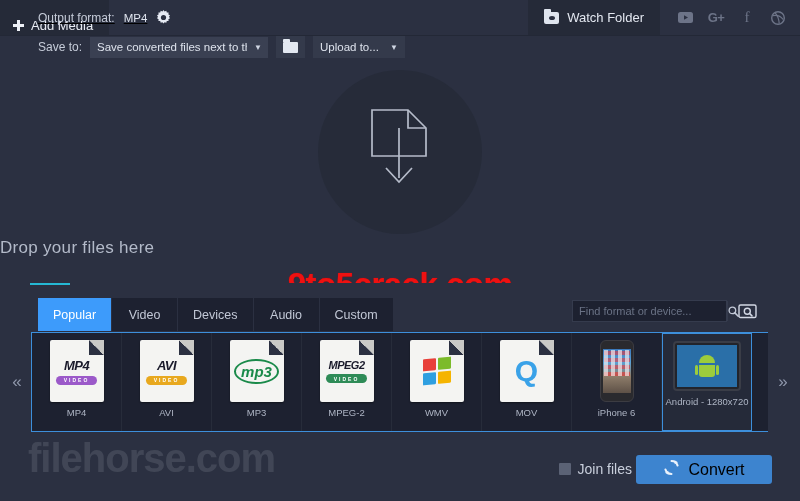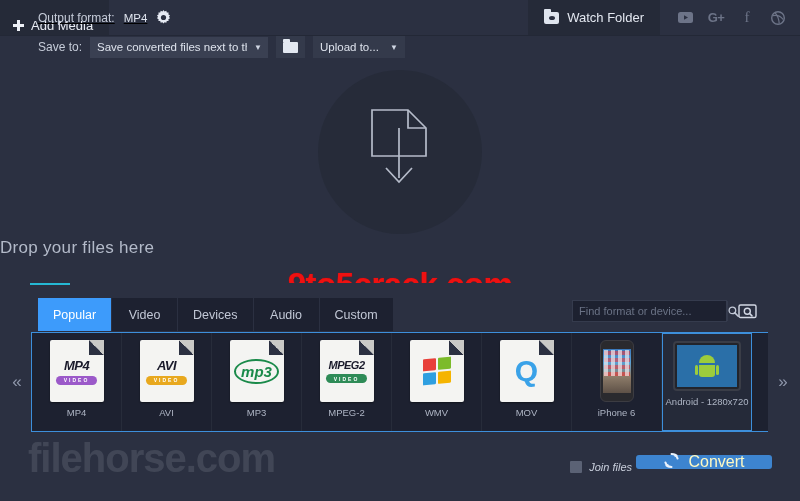--- a/index.html
+++ b/index.html
@@ -317,27 +317,27 @@
     display: flex; align-items: center; justify-content: space-between;
     padding: 0 7px; color: #dde2ec; font-size: 11.5px; cursor: pointer;
   }
 
   .joinwrap {
     position: absolute; top: 461px; right: 168px;
     display: flex; align-items: center; gap: 7px;
     z-index: 3;
   }
   .chk { width: 12px; height: 12px; background: #5b6275; border-radius: 1px; cursor: pointer; }
-  .join-lbl { color: #c9cfdc; font-size: 11px; font-style: italic; }
+  .join-lbl { color: #c9cfdc; font-size: 14px; }
   .convert-btn {
     position: absolute; top: 455px; right: 28px;
-    width: 136px; height: 14px;
+    width: 136px; height: 29px;
     background: #3d84cf; border-radius: 3px;
     display: flex; align-items: center; justify-content: center; gap: 8px;
-    color: #fef9c3; font-size: 16px;
+    color: #000000; font-size: 16px;
     cursor: pointer;
     z-index: 3;
   }
 </style>
 </head>
 <body>
 
 <div class="app">
 
   <div class="header">

